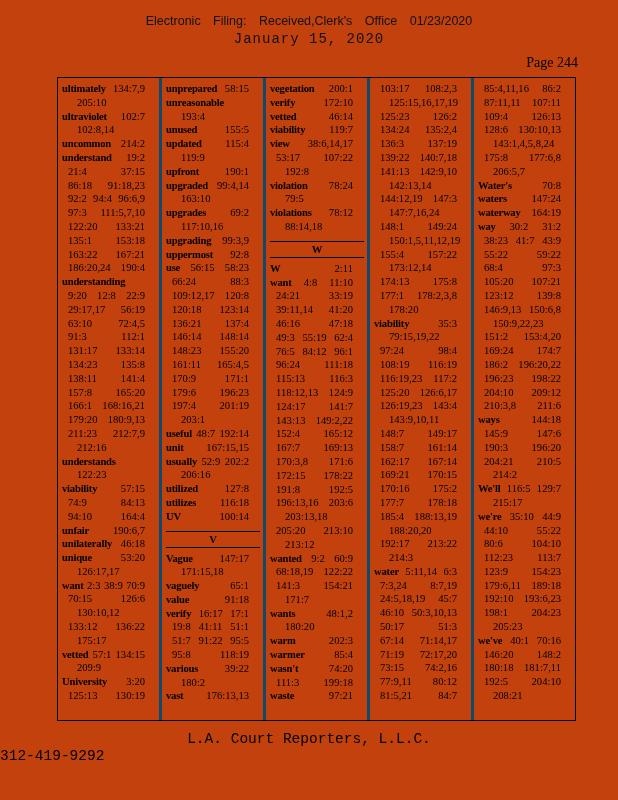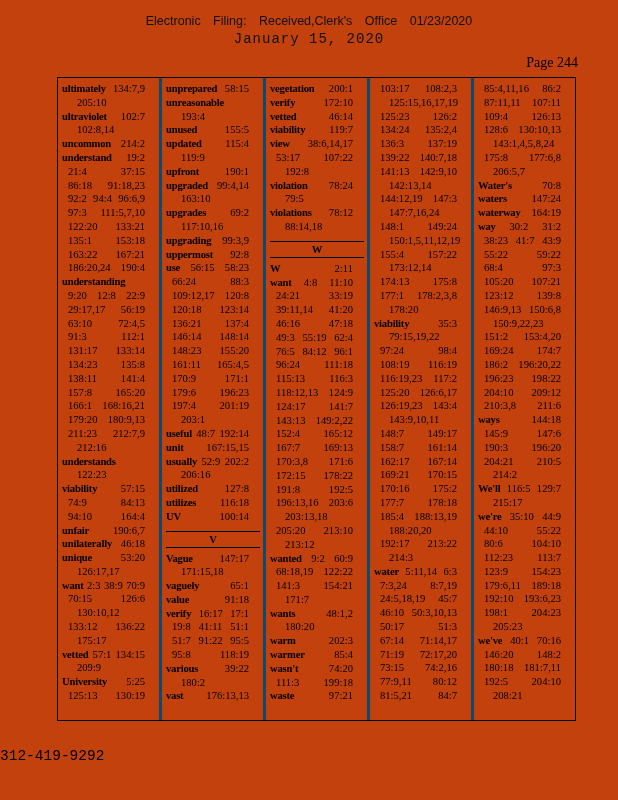--- a/index.html
+++ b/index.html
@@ -208,21 +208,21 @@
         <div class="line">
           <span class="word">vetted</span>
           <span class="ref">57:1</span>
           <span class="ref">134:15</span>
         </div>
         <div class="line cont single">
           <span class="ref">209:9</span>
         </div>
         <div class="line">
           <span class="word">University</span>
-          <span class="ref">5:25</span>
+          <span class="ref">3:20</span>
         </div>
         <div class="line cont">
           <span class="ref">125:13</span>
           <span class="ref">130:19</span>
         </div>
       </div>
     <div class="col">
         <div class="line">
           <span class="word">unprepared</span>
           <span class="ref">58:15</span>
@@ -914,14 +914,15 @@
         <div class="line cont">
           <span class="ref">192:5</span>
           <span class="ref">204:10</span>
         </div>
         <div class="line cont single">
           <span class="ref">208:21</span>
         </div>
       </div>
   </div>
 
+  <div class="ftr1">L.A. Court Reporters, L.L.C.</div>
   <div class="ftr2">312-419-9292</div>
 </div>
 
 </body></html>

